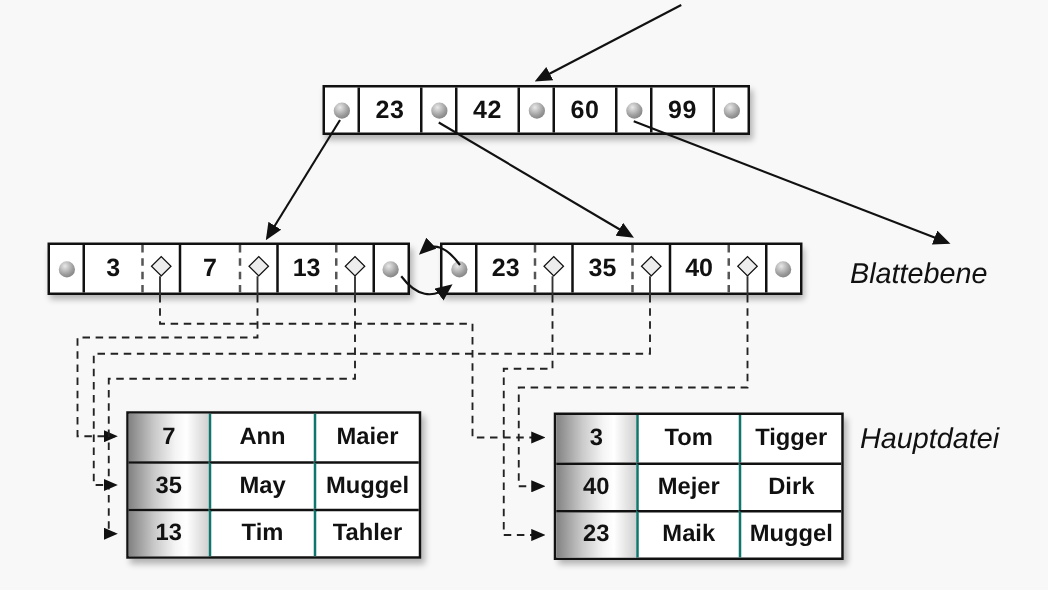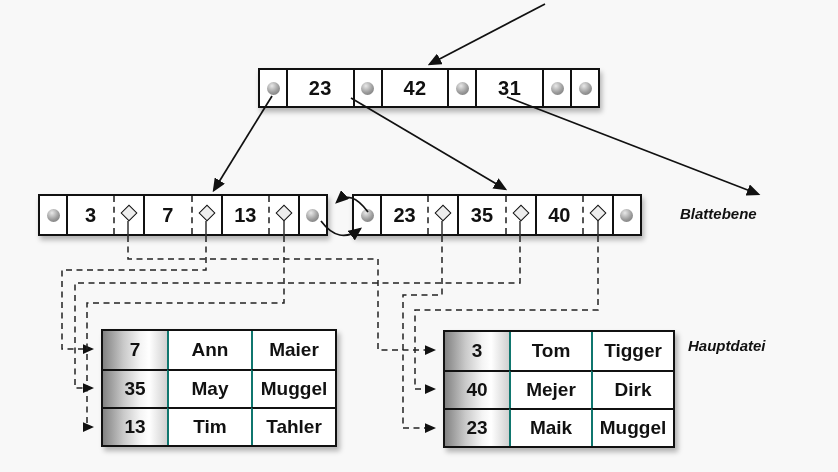--- a/index.html
+++ b/index.html
@@ -51,21 +51,21 @@
     display:flex; align-items:center; justify-content:center;
     border-left:2px solid #0f766e; border-top:2px solid #111;
   }
   .tcell:nth-child(3n+1) { border-left:none; }
   .tcell:nth-child(-n+3) { border-top:none; }
   .kcol {
     background:linear-gradient(90deg,#828282 0%,#c9c9c9 32%,#f4f4f4 58%,#ffffff 72%,#d0d0d0 100%);
   }
   
   .float-label {
-    position:absolute; font-style:italic; font-weight:700; font-size:15px;
+    position:absolute; font-style:italic; font-weight:400; font-size:23px;
   }
   .lbl-leaf { left:680px; top:205px; }
   .lbl-main { left:688px; top:337px; }
   
   .overlay { position:absolute; left:0; top:0; z-index:10; pointer-events:none; }
   .solid-line  { stroke:#111; stroke-width:1.7; fill:none; }
   .dashed-line { stroke:#222; stroke-width:1.5; fill:none; stroke-dasharray:6 4.5; }
   .stem { stroke:#333; stroke-width:1.5; }
 </style>
 </head>
@@ -78,24 +78,25 @@
         <span class="circle"></span>
       </div>
     <div class="cell key-cell">23</div>
     <div class="cell ptr-cell">
         <span class="circle"></span>
       </div>
     <div class="cell key-cell">42</div>
     <div class="cell ptr-cell">
         <span class="circle"></span>
       </div>
-    <div class="cell key-cell">31</div>
-    <div class="cell ptr-cell">
-        <span class="circle"></span>
-      </div>
+    <div class="cell key-cell">60</div>
+    <div class="cell ptr-cell">
+        <span class="circle"></span>
+      </div>
+    <div class="cell key-cell">99</div>
     <div class="cell ptr-cell">
         <span class="circle"></span>
       </div>
   </div>
 
   <div class="node leaf leaf-left">
     <div class="cell ptr-cell">
         <span class="circle"></span>
       </div>
     <div class="cell leaf-key">

